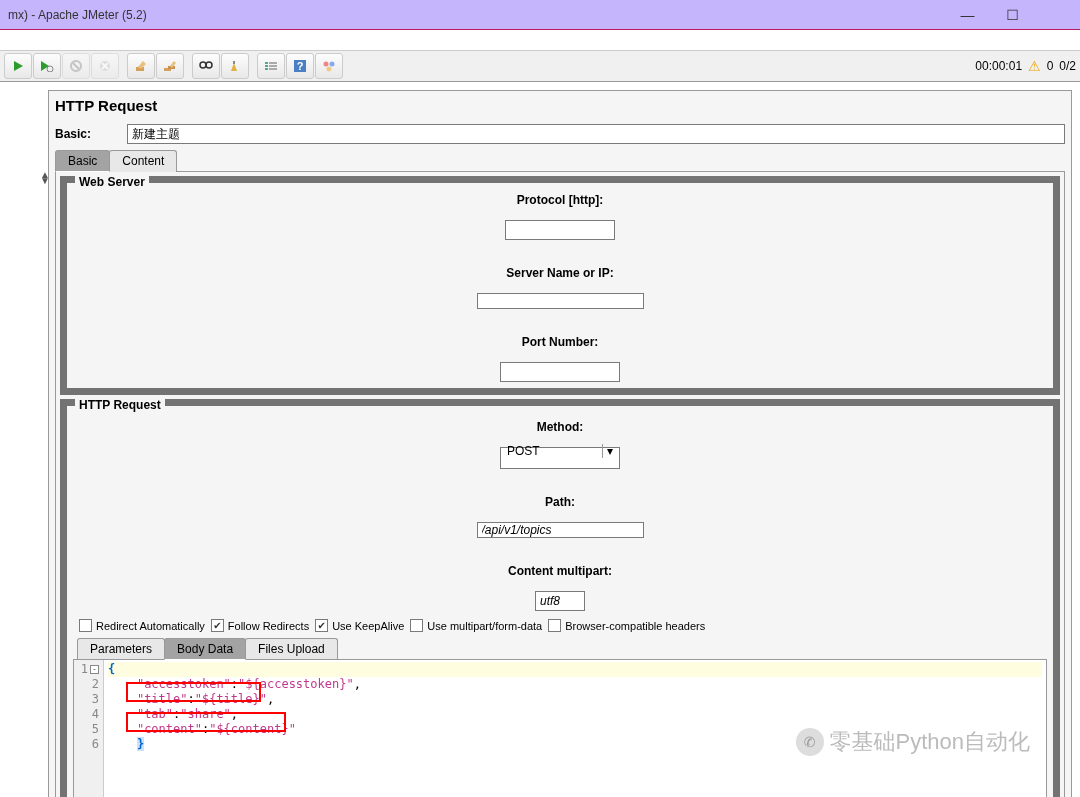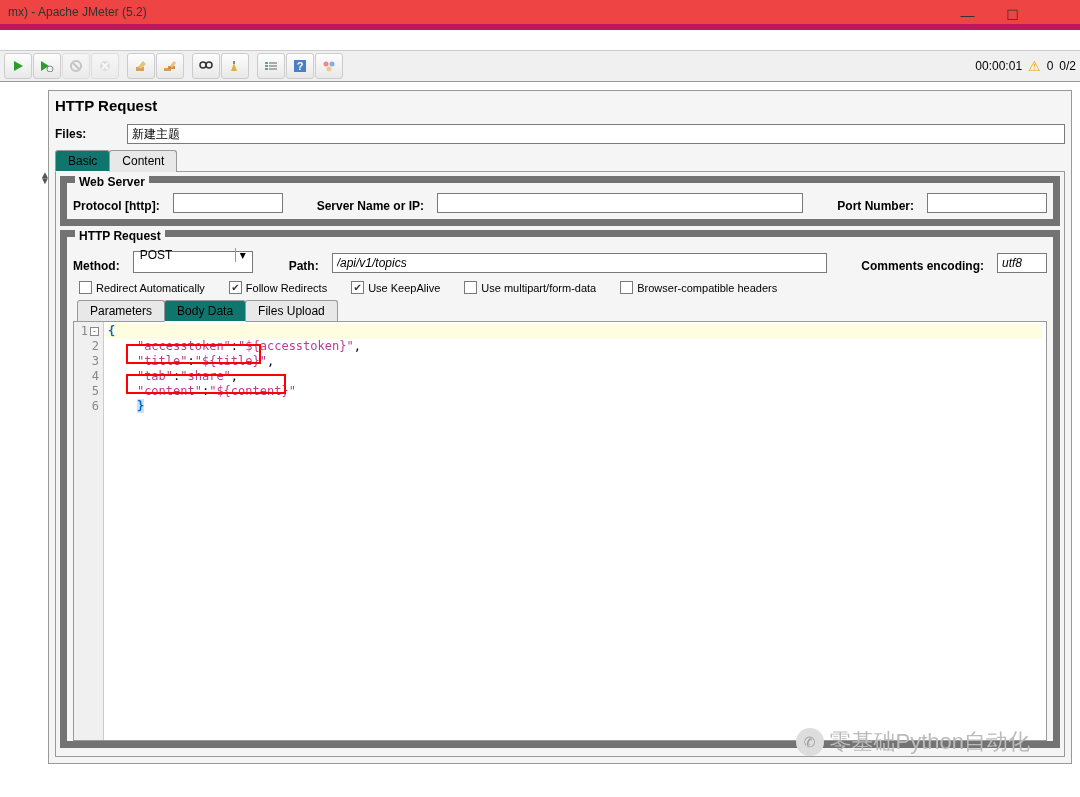--- a/index.html
+++ b/index.html
@@ -1,43 +1,43 @@
 <!DOCTYPE html>
 <html><head>
 <meta charset="utf-8">
 <style>
 * { box-sizing: border-box; margin: 0; padding: 0; }
 body { font-family: Tahoma, Arial, sans-serif; font-size: 12px; background: #fff; color: #000; width: 1080px; height: 797px; overflow: hidden; position: relative; }
-.titlebar { height: 30px; background: #ef4444; display: flex; align-items: center; padding: 0 8px; border-bottom: 6px solid #be185d; position: relative; }
+.titlebar { height: 30px; background: #c4b5fd; display: flex; align-items: center; padding: 0 8px; border-bottom: 1px solid #be185d; position: relative; }
 .titlebar-text { font-size: 12px; color: #333; }
 .win-controls { position: absolute; right: 0; top: 0; display: flex; height: 30px; }
 .win-btn { width: 45px; height: 30px; display: flex; align-items: center; justify-content: center; font-size: 14px; color: #333; }
 .menubar { height: 20px; background: #fff; }
 .toolbar { height: 32px; background: #f0f0f0; border-top: 1px solid #ccc; border-bottom: 1px solid #999; display: flex; align-items: center; padding: 2px 4px; gap: 1px; }
 .tool-btn { width: 28px; height: 26px; border: 1px solid #ccc; background: linear-gradient(#fdfdfd,#e8e8e8); border-radius: 3px; display: flex; align-items: center; justify-content: center; }
 .tool-btn.disabled { opacity: 0.5; }
 .toolbar-right { margin-left: auto; display: flex; align-items: center; gap: 6px; font-size: 12px; }
 .warn-icon { color: #f0a000; font-size: 14px; }
 .main-panel { padding: 8px; margin-left: 40px; }
 .panel-border { border: 1px solid #999; background: #f5f5f5; padding: 6px; }
 .panel-title { font-size: 15px; font-weight: bold; margin-bottom: 10px; }
 .field-row { display: flex; align-items: center; margin-bottom: 6px; gap: 4px; }
 .field-label { width: 68px; font-size: 12px; font-weight: bold; }
 .field-input { flex: 1; height: 20px; border: 1px solid #7a7a7a; background: #fff; padding: 0 4px; font-size: 12px; }
 .tabset { display: flex; margin-top: 4px; margin-bottom: -1px; }
 .tab { padding: 3px 12px; border: 1px solid #999; background: #e8e8e8; font-size: 12px; border-bottom: none; margin-right: -1px; cursor: pointer; border-top-left-radius: 3px; border-top-right-radius: 3px; }
-.tab.active { background: #0f766e; border-bottom: 1px solid #fff; position: relative; z-index: 2; }
+.tab.active { background: #a3a3a3; border-bottom: 1px solid #fff; position: relative; z-index: 2; }
 .tab-content { border: 1px solid #999; padding: 4px; background: #f5f5f5; }
 .fieldset { border: 7px solid #737373; margin-bottom: 4px; padding: 6px; position: relative; }
 .fieldset-legend { position: absolute; top: -8px; left: 8px; background: #f5f5f5; padding: 0 4px; font-size: 12px; font-weight: bold; }
-.inline-row { display: flex; align-items: flex-end; gap: 13px; flex-wrap: nowrap; }
+.inline-row { display: flex; align-items: center; gap: 13px; flex-wrap: nowrap; flex-direction: column; }
 .inline-label { font-size: 12px; font-weight: bold; white-space: nowrap; }
 .small-input { height: 20px; border: 1px solid #7a7a7a; background: #fff; padding: 0 4px; font-size: 12px; font-style: italic; }
 .method-select { width: 120px; height: 22px; border: 1px solid #7a7a7a; background: #fff; display: flex; align-items: center; justify-content: space-between; padding: 0 2px 15px 6px; font-size: 12px; }
-.checkbox-row { display: flex; align-items: center; gap: 24px; margin-top: 8px; padding-left: 6px; }
+.checkbox-row { display: flex; align-items: center; gap: 6px; margin-top: 8px; padding-left: 6px; }
 .cb-item { display: flex; align-items: center; gap: 4px; font-size: 11px; }
 .cb-box { width: 13px; height: 13px; border: 1px solid #7a7a7a; background: #fff; display: flex; align-items: center; justify-content: center; font-size: 10px; color: #333; }
 .subtabs { display: flex; margin-top: 6px; margin-bottom: -1px; margin-left: 4px; }
 .editor-area { border: 1px solid #999; background: #fff; height: 420px; display: flex; position: relative; }
 .gutter { width: 30px; background: #f0f0f0; border-right: 1px solid #ccc; font-family: Consolas, monospace; font-size: 12px; text-align: right; padding: 2px 4px 2px 0; color: #888; line-height: 15px; }
 .gutter .ln { height: 15px; position: relative; }
 .fold-box { display:inline-block; width:9px; height:9px; border:1px solid #888; font-size:8px; line-height:7px; text-align:center; background:#fff; color:#555; margin-left:2px; vertical-align:middle;}
 .code { flex: 1; font-family: Consolas, monospace; font-size: 12px; padding: 2px 4px; line-height: 15px; position: relative; }
 .code-line { height: 15px; white-space: pre; position: relative; }
 .hl-line { background: #fffde0; }
@@ -144,21 +144,21 @@
     <span class="warn-icon">⚠</span>
     <span>0</span>
     <span>0/2</span>
   </div>
 </div>
 
 <div class="main-panel">
   <div class="panel-border">
     <div class="panel-title">HTTP Request</div>
     <div class="field-row">
-      <div class="field-label">Files:</div>
+      <div class="field-label">Basic:</div>
       <input class="field-input" value="新建主题" style="">
     </div>
     <div class="resize-caret">
         <span>▲</span>
         <span>▼</span>
       </div>
 
     <div class="tabset">
       <div class="tab active">Basic</div>
       <div class="tab">Content</div>
@@ -184,21 +184,21 @@
         <div class="inline-row" style="margin-top:8px">
           <span class="inline-label">Method:</span>
           <div class="method-select">
             <span>POST</span>
             <span style="border-left:1px solid #999;padding:0 4px">▾</span>
           </div>
           <span style="width:10px"></span>
           <span class="inline-label">Path:</span>
           <input class="small-input" style="flex: 1 1 0%;" value="/api/v1/topics">
           <span style="width:8px"></span>
-          <span class="inline-label">Comments encoding:</span>
+          <span class="inline-label">Content multipart:</span>
           <input class="small-input" style="width: 50px;" value="utf8">
         </div>
 
         <div class="checkbox-row">
           <label class="cb-item">
               <span class="cb-box"></span>
               <span>Redirect Automatically</span>
             </label>
           <label class="cb-item">
               <span class="cb-box">✔</span>

